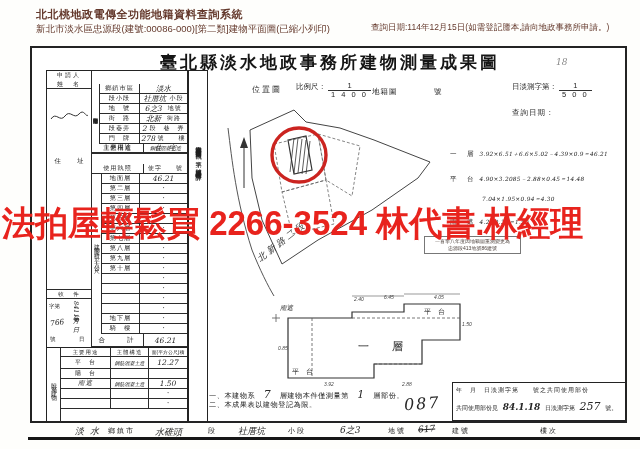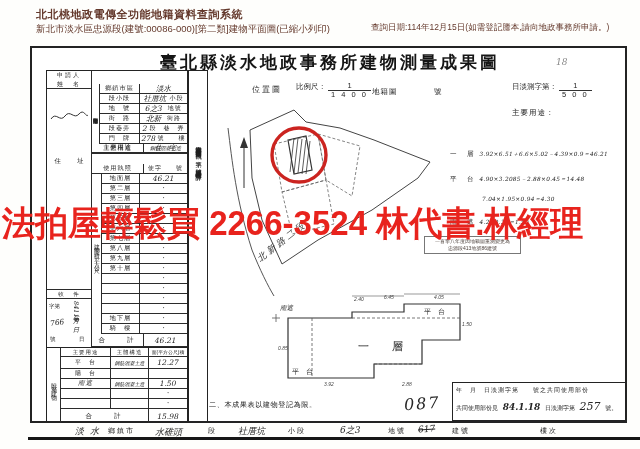--- a/index.html
+++ b/index.html
@@ -283,26 +283,20 @@
           </div>
         </div>
         <div class="frow" style="height: 10px;">
           <div class="cl" style="width: 50px; font-size: 6px;"></div>
           <div class="cl" style="width: 38px; font-size: 5px; letter-spacing: 0px;"></div>
           <div class="cv">
             <span class="dotv">・</span>
           </div>
         </div>
       </div>
-    <div class="abs frow" style="left:14px;top:338px;width:126px;height:14px;border-bottom:none">
-      <div class="cl" style="width:88px;font-size:6.5px;letter-spacing:3px">合　　計</div>
-      <div class="cv">
-          <span class="hand" style="font-size:7.5px">15.98</span>
-        </div>
-    </div>
   </div>
 
   <div class="abs vert" style="left:188px;top:70px;width:20px;height:352px;border:1.2px solid #232323;font-size:6.2px;letter-spacing:.5px;padding-top:70px;justify-content:flex-start;background:#fff">本建物平面圖及建物位置圖使用執照　字第　號設計圖竣工平面圖轉繪計算</div>
 
   <div class="abs" style="left:252px;top:84px;font-size:8px;letter-spacing:2px">位置圖</div>
   <div class="abs fracwrap" style="left:296px;top:82px">
     <span>比例尺：</span>
     <span class="frac">
         <span class="num">1</span>
         <span class="den">1 4 0 0</span>
@@ -311,21 +305,21 @@
   <div class="abs" style="left:372px;top:87px;font-size:7.5px;letter-spacing:1px">地籍圖</div>
   <div class="abs" style="left:434px;top:87px;font-size:7.5px">號</div>
 
   <div class="abs fracwrap" style="left:512px;top:82px">
     <span>日淡測字第：</span>
     <span class="frac">
         <span class="num">1</span>
         <span class="den">5 0 0</span>
       </span>
   </div>
-  <div class="abs" style="left:512px;top:108px;font-size:7.5px;letter-spacing:1px">主要用途：</div>
+  <div class="abs" style="left:512px;top:108px;font-size:7.5px;letter-spacing:1px">查詢日期：</div>
 
   <svg class="abs" style="left:222px;top:100px" width="212" height="232" viewBox="0 0 212 232">
     <line x1="22" y1="44" x2="22" y2="88" stroke="#333" stroke-width="1"></line>
     <polygon points="22,37 18,48 26,48" fill="#333"></polygon>
     <path d="M6,28 C10,60 14,100 30,150 C38,170 46,186 52,196" stroke="#555" fill="none" stroke-width="1"></path>
     <path d="M28,30 L72,10 L84,22 L118,28 L152,40 L208,62 L196,78 L150,110 L96,140 L60,164 L40,120 L30,78 Z" stroke="#444" fill="none" stroke-width="1"></path>
     <path d="M52,44 L96,34 L104,80 L60,92 Z" stroke="#666" fill="none" stroke-width=".8" stroke-dasharray="3,2"></path>
     <path d="M96,34 L138,46 L130,96 L104,80 Z" stroke="#666" fill="none" stroke-width=".8" stroke-dasharray="3,2"></path>
     <path d="M60,92 L104,80 L112,124 L70,134 Z" stroke="#666" fill="none" stroke-width=".8" stroke-dasharray="3,2"></path>
     <polygon points="66,40 84,36 90,70 72,74" stroke="#333" fill="none" stroke-width="1.2"></polygon>
@@ -369,20 +363,27 @@
       <text x="98" y="13">2.40</text>
       <text x="128" y="11">6.45</text>
       <text x="178" y="11">4.05</text>
       <text x="206" y="38">1.50</text>
       <text x="22" y="62">0.85</text>
       <text x="68" y="98">3.92</text>
       <text x="146" y="98">2.88</text>
     </g>
   </svg>
 
+  <div class="abs note" style="left:209px;top:388px">
+    <span>一、本建物系</span>
+    <span class="hand" style="font-size:11px;padding:0 6px">7</span>
+    <span>層建物本件僅測量第</span>
+    <span class="hand" style="font-size:11px;padding:0 6px">1</span>
+    <span>層部份。</span>
+  </div>
   <div class="abs note" style="left:209px;top:400px">二、本成果表以建物登記為限。</div>
   <div class="abs hand" style="left:404px;top:394px;font-size:16px;letter-spacing:2px;transform:rotate(-4deg)">087</div>
 
   <div class="abs" style="left:452px;top:382px;width:174px;height:39px;border:1.5px solid #232323;background:#fff;padding:3px 3px 0">
     <div style="font-size:6px;letter-spacing:1px;white-space:nowrap">年　月　日淡測字第　　號之共同使用部份</div>
     <div style="font-size:6px;margin-top:5px;white-space:nowrap">
       <span>共同使用部份見</span>
       <span class="hand" style="font-size:9px;font-weight:700;padding:0 3px">84.1.18</span>
       <span>日淡測字第</span>
       <span class="hand" style="font-size:11px;padding:0 3px">257</span>

